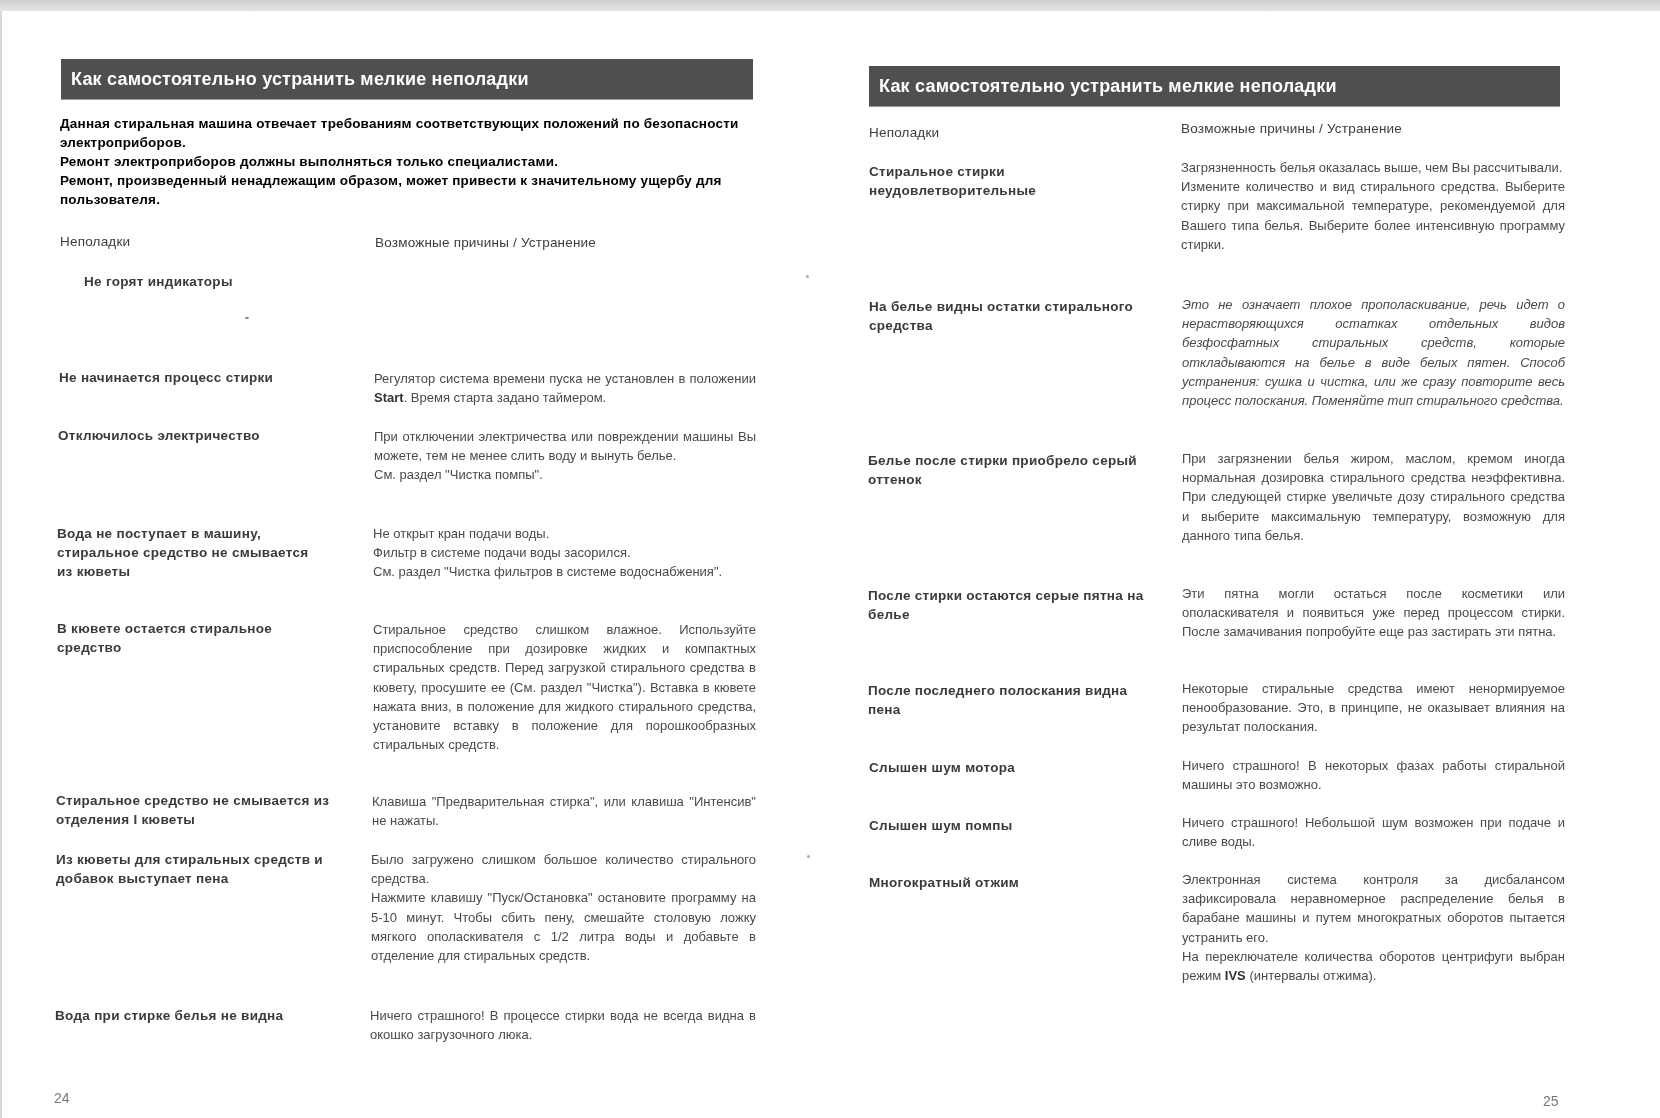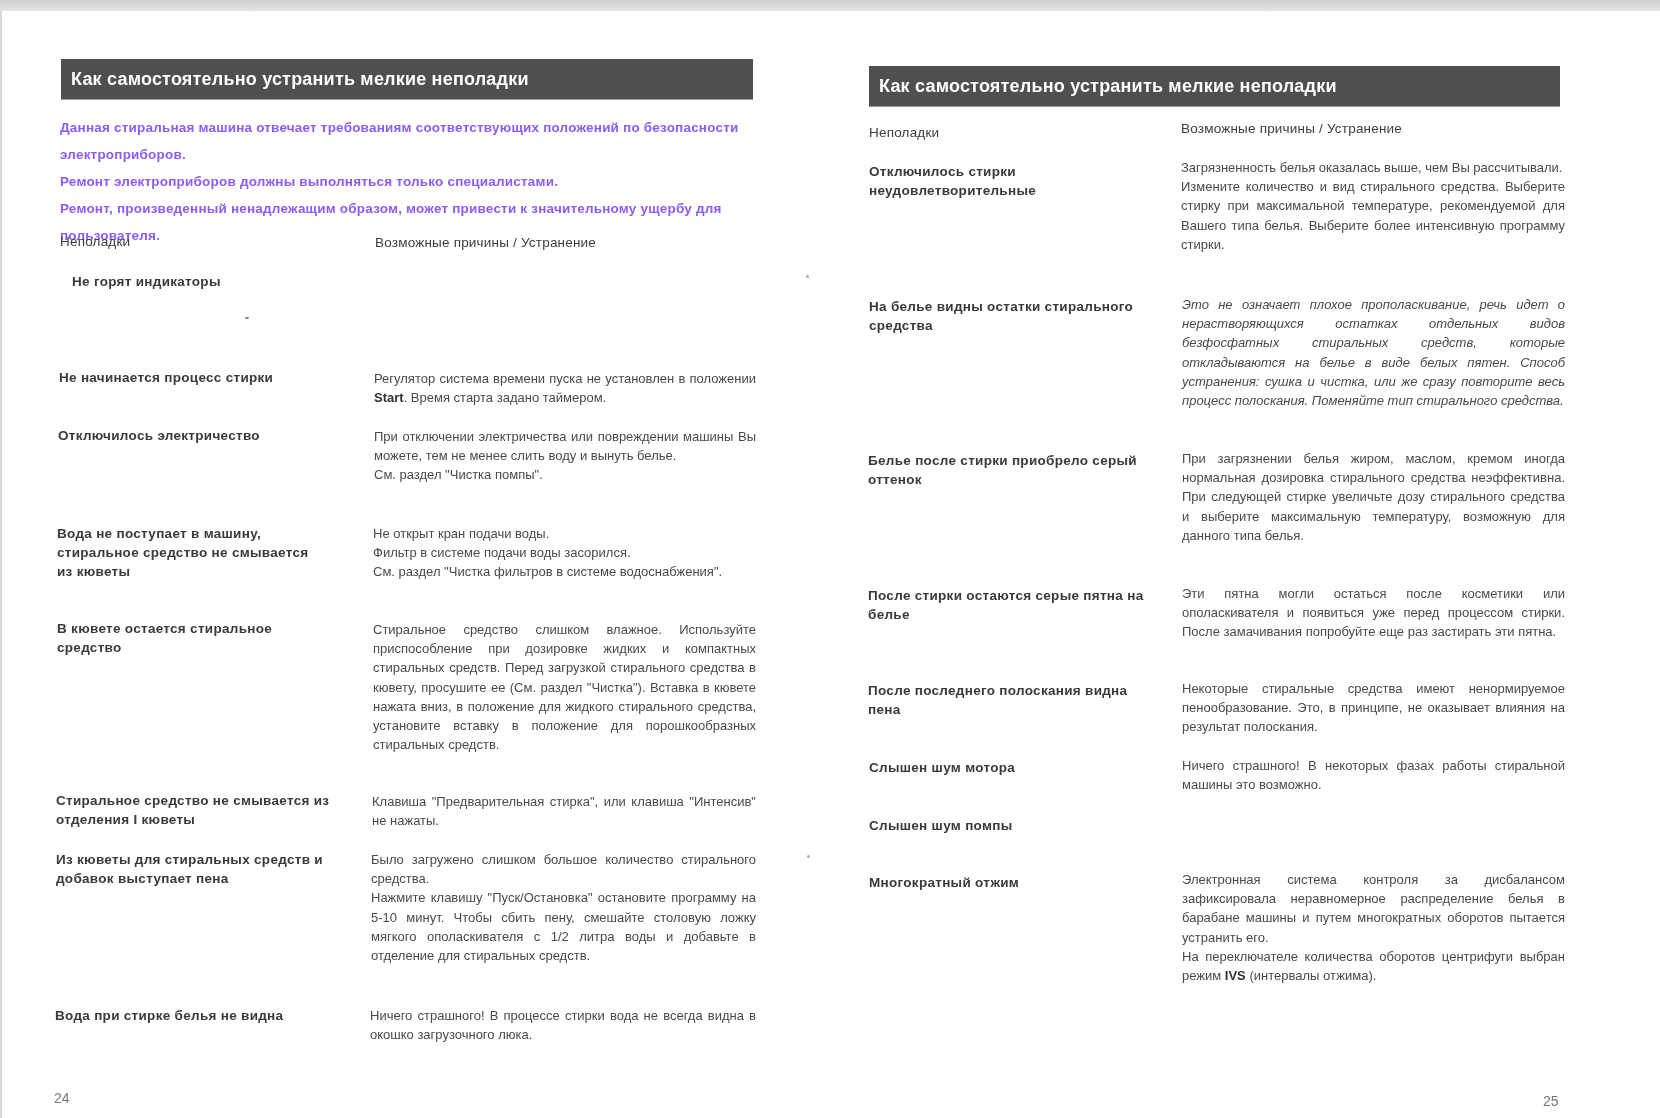--- a/index.html
+++ b/index.html
@@ -27,22 +27,22 @@
     color: #ffffff;
     font-weight: bold;
     font-size: 18px;
     line-height: 40px;
     padding-left: 10px;
     box-sizing: border-box;
     letter-spacing: 0.2px;
     box-shadow: 0 1px 0 #9a9a9a;
   }
   .intro {
-    position: absolute; font-size: 13.5px; font-weight: bold; line-height: 27px;
-    color: #8b5cf6; letter-spacing: 0.2px;
+    position: absolute; font-size: 13.5px; font-weight: bold; line-height: 19px;
+    color: #000000; letter-spacing: 0.2px;
   }
   .intro p { margin: 0; }
 
   .col-head {
     position: absolute; font-size: 13.5px; font-weight: normal; color: #3d3d3d;
     letter-spacing: 0.2px;
   }
   .problem {
     position: absolute; font-size: 13.5px; font-weight: bold; line-height: 19px;
     color: #3a3a3a; letter-spacing: 0.3px;
@@ -68,21 +68,21 @@
 
   <div class="intro" style="left:60px; top:114px; width:710px;">
     <p>Данная стиральная машина отвечает требованиям соответствующих положений по безопасности электроприборов.</p>
     <p>Ремонт электроприборов должны выполняться только специалистами.</p>
     <p>Ремонт, произведенный ненадлежащим образом, может привести к значительному ущербу для пользователя.</p>
   </div>
 
   <div class="col-head" style="left:60px; top:234px;">Неполадки</div>
   <div class="col-head" style="left:375px; top:235px;">Возможные причины / Устранение</div>
 
-  <div class="problem" style="left:48px; top:272px; width:290px;padding-left:24px;">Не горят индикаторы</div>
+  <div class="problem" style="left:60px; top:272px; width:290px;padding-left:24px;">Не горят индикаторы</div>
 
   <div class="problem" style="left:59px; top:368px; width:300px;">Не начинается процесс стирки</div>
   <div class="solution" style="left:374px; top:369px; width:382px;"><span>Регулятор система времени пуска не установлен в положении </span><b>Start</b><span>. Время старта задано таймером.</span></div>
 
   <div class="problem" style="left:58px; top:426px; width:290px;">Отключилось электричество</div>
   <div class="solution" style="left:374px; top:427px; width:382px; white-space:pre-line;">При отключении электричества или повреждении машины Вы можете, тем не менее слить воду и вынуть белье.
 См. раздел "Чистка помпы".</div>
 
   <div class="problem" style="left:57px; top:524px; width:270px;">Вода не поступает в машину, стиральное средство не смывается из кюветы</div>
   <div class="solution" style="left:373px; top:524px; width:383px; white-space:pre-line;">Не открыт кран подачи воды.
@@ -104,40 +104,41 @@
 
   <div class="page-num" style="left:54px; top:1090px;">24</div>
 </div>
 
 <div class="page page-right">
   <div class="header-bar" style="left:39px; top:66px; width:691px;">Как самостоятельно устранить мелкие неполадки</div>
 
   <div class="col-head" style="left:39px; top:125px;">Неполадки</div>
   <div class="col-head" style="left:351px; top:121px;">Возможные причины / Устранение</div>
 
-  <div class="problem" style="left:39px; top:162px; width:250px;">Отключилось стирки неудовлетворительные</div>
+  <div class="problem" style="left:39px; top:162px; width:250px;">Стиральное стирки неудовлетворительные</div>
   <div class="solution" style="left:351px; top:158px; width:384px; white-space:pre-line;">Загрязненность белья оказалась выше, чем Вы рассчитывали.
 Измените количество и вид стирального средства. Выберите стирку при максимальной температуре, рекомендуемой для Вашего типа белья. Выберите более интенсивную программу стирки.</div>
 
   <div class="problem" style="left:39px; top:297px; width:270px;">На белье видны остатки стирального средства</div>
   <div class="solution" style="left:352px; top:295px; width:383px;font-style:italic;">Это не означает плохое прополаскивание, речь идет о нерастворяющихся остатках отдельных видов безфосфатных стиральных средств, которые откладываются на белье в виде белых пятен. Способ устранения: сушка и чистка, или же сразу повторите весь процесс полоскания. Поменяйте тип стирального средства.</div>
 
   <div class="problem" style="left:38px; top:451px; width:290px;">Белье после стирки приобрело серый оттенок</div>
   <div class="solution" style="left:352px; top:449px; width:383px;">При загрязнении белья жиром, маслом, кремом иногда нормальная дозировка стирального средства неэффективна. При следующей стирке увеличьте дозу стирального средства и выберите максимальную температуру, возможную для данного типа белья.</div>
 
   <div class="problem" style="left:38px; top:586px; width:280px;">После стирки остаются серые пятна на белье</div>
   <div class="solution" style="left:352px; top:584px; width:383px;">Эти пятна могли остаться после косметики или ополаскивателя и появиться уже перед процессом стирки. После замачивания попробуйте еще раз застирать эти пятна.</div>
 
   <div class="problem" style="left:38px; top:681px; width:290px;">После последнего полоскания видна пена</div>
   <div class="solution" style="left:352px; top:679px; width:383px;">Некоторые стиральные средства имеют ненормируемое пенообразование. Это, в принципе, не оказывает влияния на результат полоскания.</div>
 
   <div class="problem" style="left:39px; top:758px; width:280px;">Слышен шум мотора</div>
   <div class="solution" style="left:352px; top:756px; width:383px;">Ничего страшного! В некоторых фазах работы стиральной машины это возможно.</div>
 
   <div class="problem" style="left:39px; top:816px; width:280px;">Слышен шум помпы</div>
+  <div class="solution" style="left:352px; top:813px; width:383px;">Ничего страшного! Небольшой шум возможен при подаче и сливе воды.</div>
 
   <div class="problem" style="left:39px; top:873px; width:280px;">Многократный отжим</div>
   <div class="solution" style="left:352px; top:870px; width:383px; white-space:pre-line;"><span>Электронная система контроля за дисбалансом зафиксировала неравномерное распределение белья в барабане машины и путем многократных оборотов пытается устранить его.
 На переключателе количества оборотов центрифуги выбран режим </span><b>IVS</b><span> (интервалы отжима).</span></div>
 
   <div class="page-num" style="left:713px; top:1093px;">25</div>
 </div>
 
 <div class="speck" style="left:806px; top:275px;"></div>
 <div class="speck" style="left:807px; top:855px;"></div>

